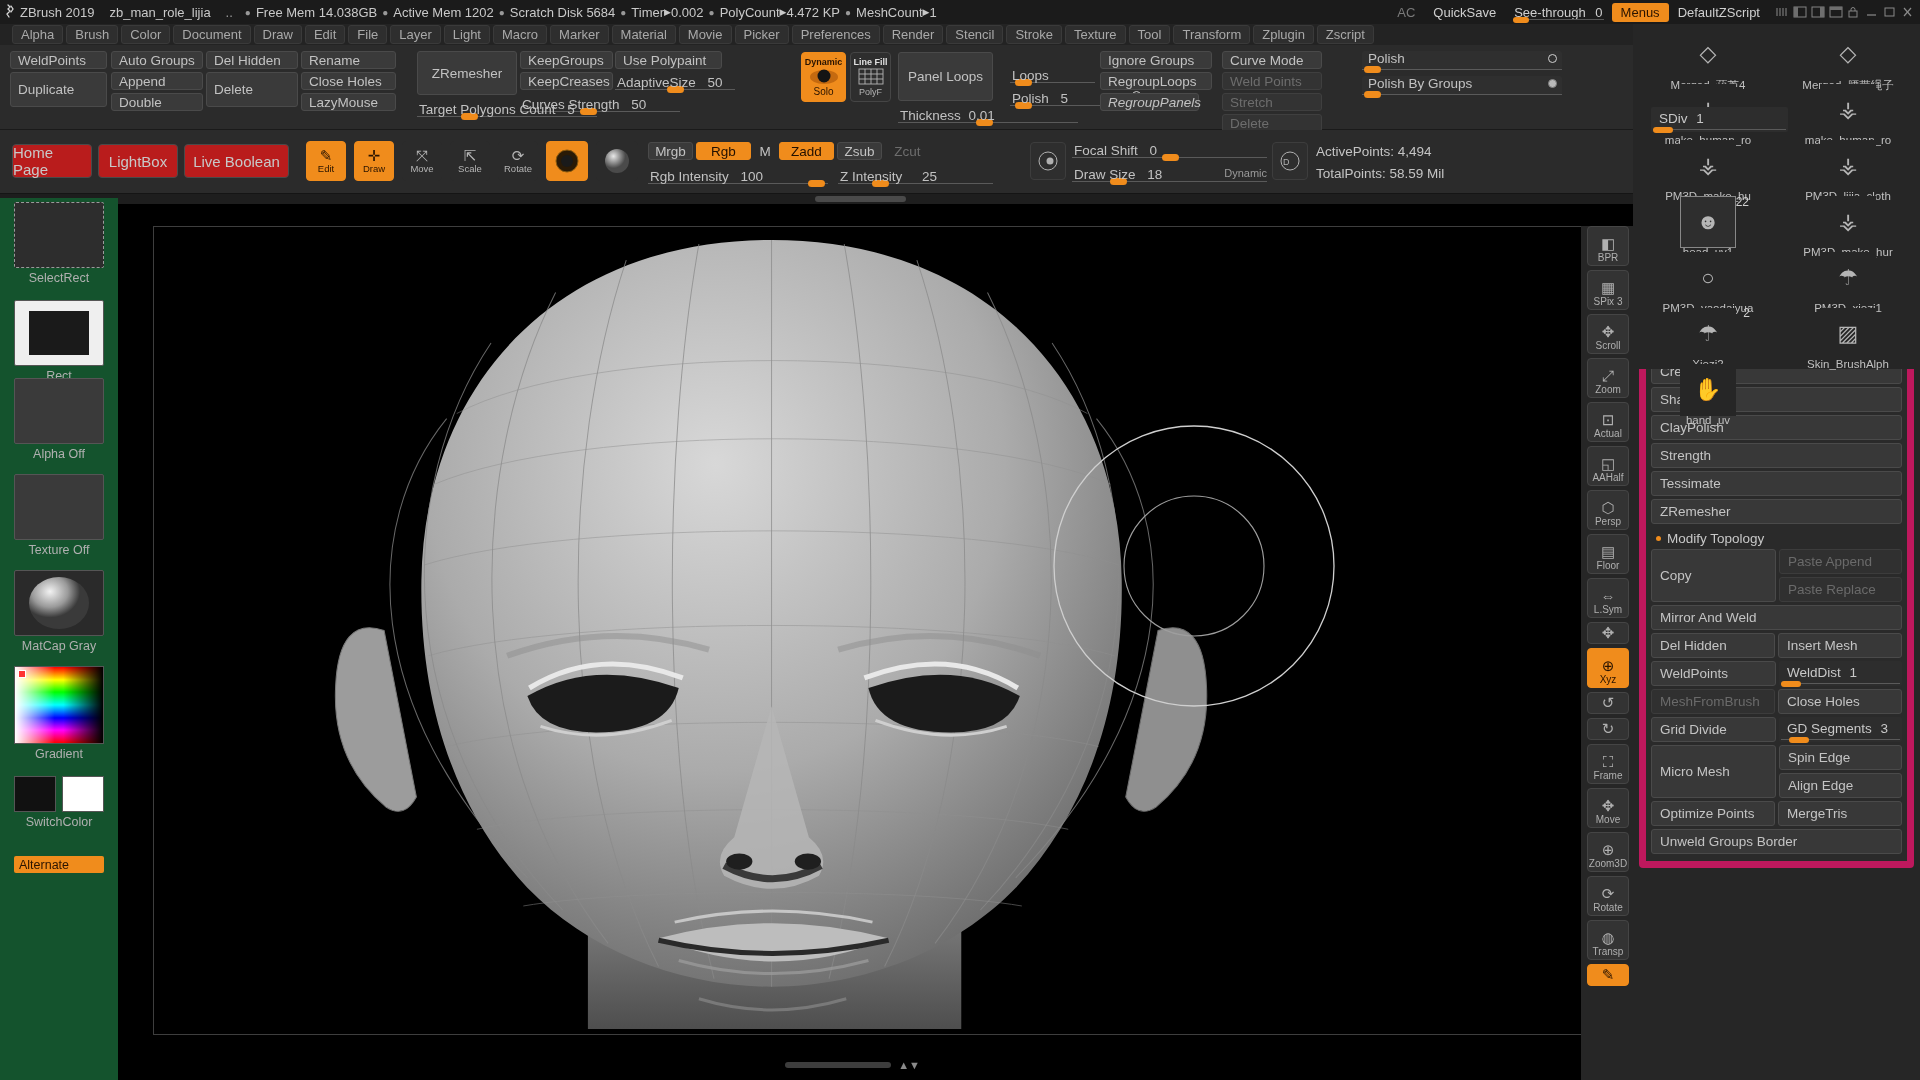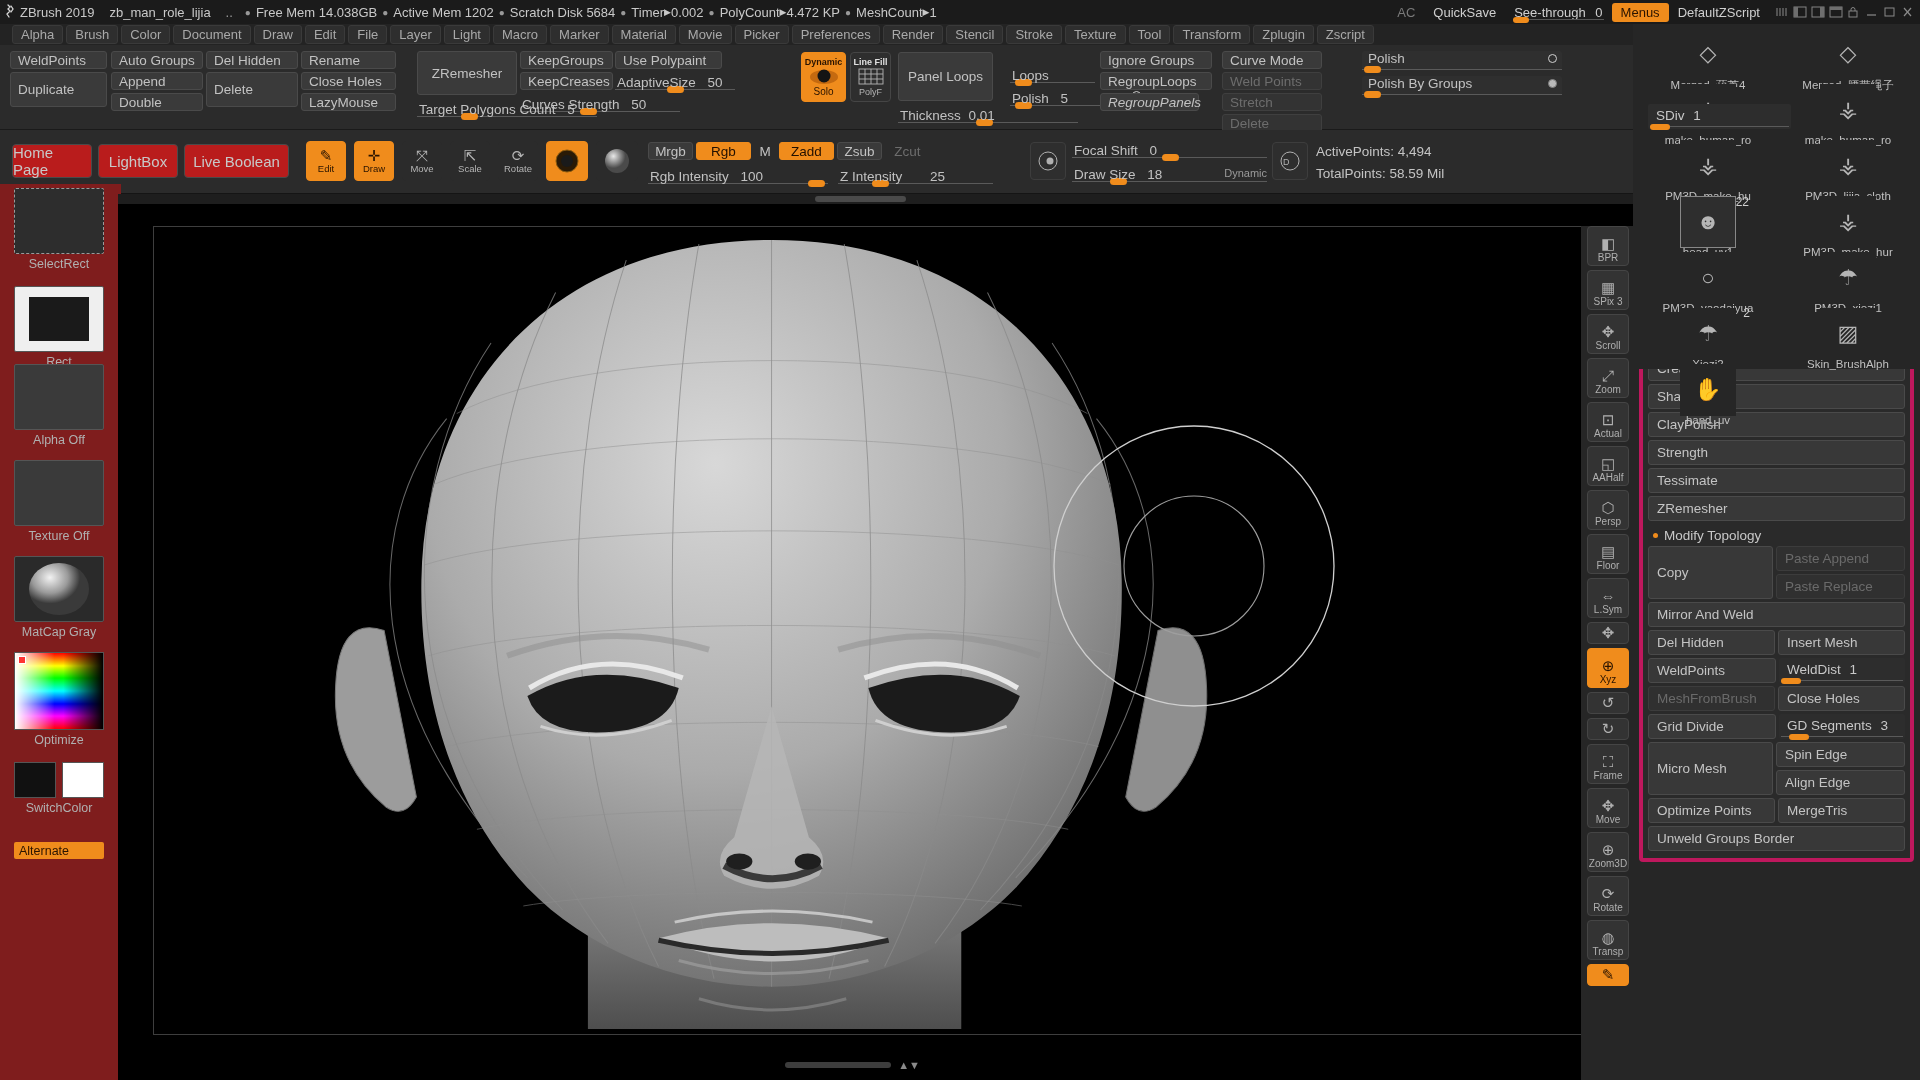--- a/index.html
+++ b/index.html
@@ -98,22 +98,22 @@
   .iconbtn {
     background:#333; border:1px solid #454545; border-radius:4px;
     display:flex; flex-direction:column; align-items:center; justify-content:center;
     font-size:10px; color:#b5b5b5; cursor:pointer; user-select:none;
   }
   .iconbtn.on { background:#f08c1c; border-color:#f08c1c; color:#2a1400;}
   .iconbtn .gl { font-size:15px; line-height:14px; }
 
   
   #leftpanel {
-    position:absolute; left:0; top:184px; width:121px; bottom:0;
-    background:#7f1d1d;
+    position:absolute; left:0; top:198px; width:121px; bottom:0;
+    background:#14532d;
   }
   .lp-item { position:absolute; left:14px; width:90px; }
   .lp-thumb {
     width:90px; height:66px; background:#3d3d3d; border:1px solid #555; border-radius:2px;
     display:flex; align-items:center; justify-content:center;
   }
   .lp-cap { font-size:12.5px; color:#b0b0b0; text-align:center; margin-top:3px; }
 
   
   #canvas {
@@ -139,21 +139,21 @@
   #rightpanel {
     position:absolute; right:0; top:24px; width:287px; bottom:0;
     background:#262626;
   }
   #subtoolthumbs { position:absolute; left:0; top:0; width:287px; height:345px; background:#262626;}
   .st-item{ position:absolute; width:96px; text-align:center; }
   .st-thumb{ width:56px; height:52px; margin:0 auto; background:#262626; display:flex;align-items:center;justify-content:center;}
   .st-thumb.sel { border:1px solid #888; background:#2e2e2e;}
   .st-cap{ font-size:11.5px; color:#c0c0c0; margin-top:-2px; white-space:nowrap; overflow:hidden;}
   .pal-title{ font-size:14px; color:#cfcfcf; padding:4px 0 4px 14px;}
-  .pal-box{ margin:0 6px; border:4px solid #be185d; border-radius:4px; background:#2a2a2a; padding-bottom:4px;}
+  .pal-box{ margin:0 6px; border:7px solid #be185d; border-radius:4px; background:#2a2a2a; padding-bottom:4px;}
   .pal-head{ font-size:14px; color:#d2d2d2; padding:4px 0 4px 12px;}
   .rrow{ display:flex; gap:3px; padding:0 5px 3px 5px; }
   .rbtn{
     flex:1; background:#383838; border:1px solid #4a4a4a; border-radius:3px;
     font-size:13.5px; color:#c4c4c4; padding:4px 8px; cursor:pointer; white-space:nowrap;
     display:flex; align-items:center;
   }
   .rbtn.dim{ color:#6a6a6a; background:#303030; border-color:#3c3c3c;}
   .rbtn.on{ background:#f08c1c; border-color:#f08c1c; color:#2a1400;}
   .rslider{ position:relative; flex:1; background:#2d2d2d; border-radius:2px; padding:4px 8px 5px 8px; font-size:13.5px; color:#c8c8c8; cursor:pointer;}
@@ -447,21 +447,21 @@
       <div class="btn dim" style="height:18px;width:45px;justify-content:center;border:none;background:transparent;">Zcut</div>
     </div>
     <div style="display:flex;gap:10px;margin-top:9px;">
       <div class="slider" style="width:180px;height:15px;">
         <span class="lbl">Rgb Intensity</span>
         <span class="lbl" style="margin-left:4px">100</span>
         <div class="trk"></div><div class="knb" style="left:160px"></div>
       </div>
       <div class="slider" style="width:155px;height:15px;">
         <span class="lbl">Z Intensity</span>
-        <span class="lbl" style="margin-left:20px">25</span>
+        <span class="lbl" style="margin-left:12px">25</span>
         <div class="trk"></div><div class="knb" style="left:34px"></div>
       </div>
     </div>
   </div>
 
   <div class="iconbtn" style="position:absolute;left:1030px;top:12px;width:36px;height:38px;background:#2e2e2e;border-color:#3d3d3d;">
     <svg width="22" height="22">
         <circle cx="11" cy="11" r="9" fill="none" stroke="#b0b0b0"></circle>
         <circle cx="13" cy="11" r="3.5" fill="#b0b0b0"></circle>
       </svg>
@@ -524,21 +524,21 @@
     </div>
     <div class="lp-cap">MatCap Gray</div>
   </div>
   <div class="lp-item" style="top:468px;">
     <div style="width:90px;height:78px;position:relative;border:1px solid #555;">
       <div style="position:absolute;inset:0;background:linear-gradient(to bottom, #ff0000, #ffff00 17%, #00ff00 33%, #00ffff 50%, #0000ff 67%, #ff00ff 83%, #ff0000);"></div>
       <div style="position:absolute;inset:0;background:linear-gradient(to right, #ffffff, rgba(255,255,255,0) 45%);"></div>
       <div style="position:absolute;inset:0;background:linear-gradient(to right, rgba(0,0,0,0) 55%, #000000);"></div>
       <div style="position:absolute;left:3px;top:3px;width:8px;height:8px;border:1px solid #fff;background:#f33;"></div>
     </div>
-    <div class="lp-cap">Optimize</div>
+    <div class="lp-cap">Gradient</div>
   </div>
   <div class="lp-item" style="top:578px;">
     <div style="display:flex;gap:6px;">
       <div style="width:42px;height:36px;background:#111;border:1px solid #555;"></div>
       <div style="width:42px;height:36px;background:#fff;border:1px solid #555;"></div>
     </div>
     <div class="lp-cap">SwitchColor</div>
   </div>
   <div class="lp-item" style="top:658px;">
     <div style="width:90px;height:17px;background:#f08c1c;color:#2a1400;font-size:12.5px;display:flex;align-items:center;padding-left:5px;border-radius:2px;">Alternate</div>

